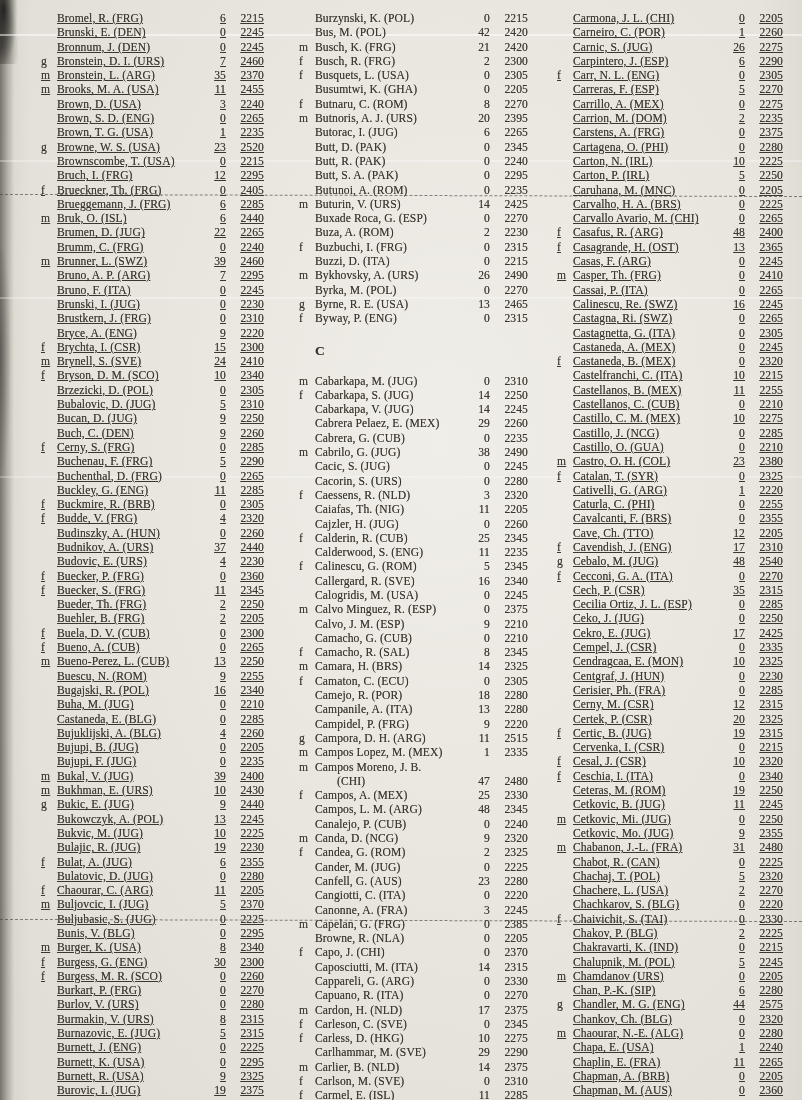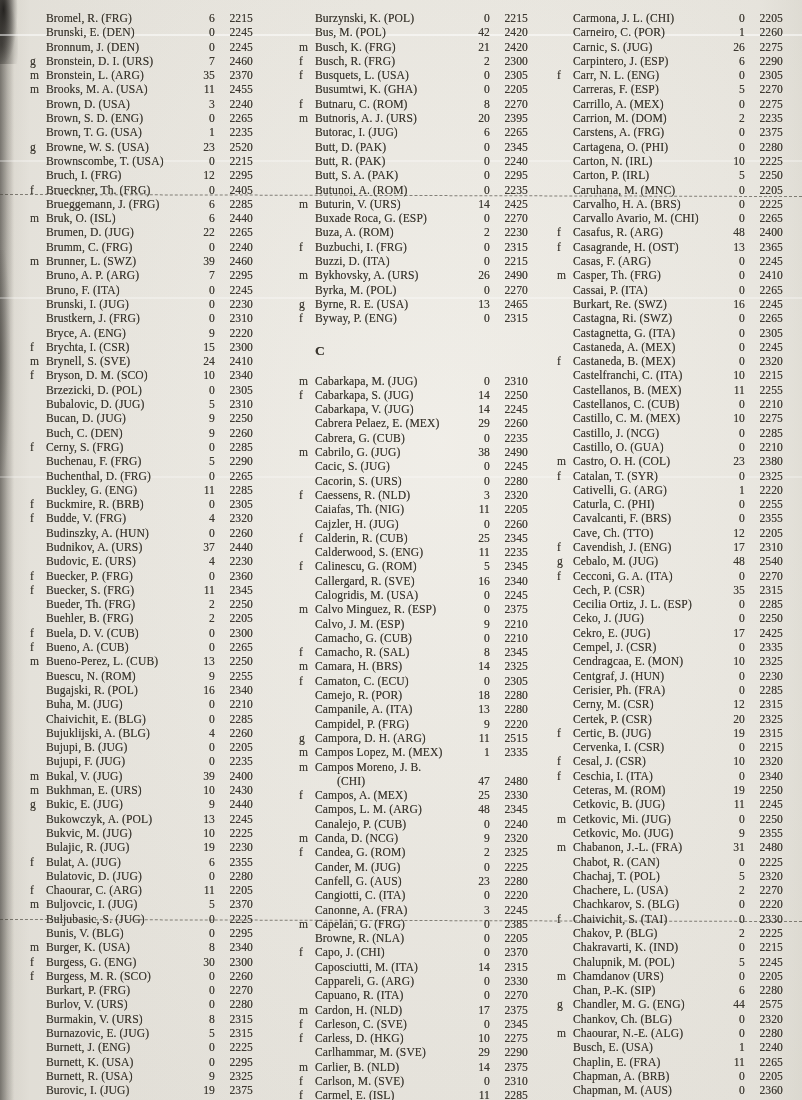--- a/index.html
+++ b/index.html
@@ -29,23 +29,23 @@
     position:absolute;left:0;top:250px;width:10px;height:220px;
     background:radial-gradient(ellipse at 0% 50%, rgba(40,38,34,0.35), rgba(40,38,34,0) 80%);
   }
   
   .streak{position:absolute;left:0;width:802px;height:2px;background:rgba(255,255,255,0.5);}
   .fold-line{
     position:absolute;left:0;width:802px;border-top:1.5px dashed rgba(74,70,62,0.65);
     transform:rotate(0.15deg);
   }
   .col{position:absolute;top:12px;}
-  .col1{left:29px;width:224px;}
+  .col1{left:40px;width:224px;text-decoration:underline;}
   .col2{left:298px;width:230px;}
-  .col3{left:556px;width:227px;}
+  .col3{left:556px;width:227px;text-decoration:underline;}
   .row{
     display:flex;align-items:baseline;height:14.3px;line-height:14.3px;
     font-size:11.6px;letter-spacing:0.1px;white-space:nowrap;
   }
   .flag{width:16px;flex:0 0 16px;text-align:left;padding-left:1px;}
   .pname{flex:1 1 auto;overflow:hidden;}
   .games{flex:0 0 30px;text-align:right;}
   .rating{flex:0 0 38px;text-align:right;}
   .row.indent .pname{padding-left:22px;}
   .row.header{height:22px;line-height:22px;}
@@ -360,21 +360,21 @@
         <span class="rating">2340</span>
       </div>
       <div class="row">
         <span class="flag"></span>
         <span class="pname">Buha, M. (JUG)</span>
         <span class="games">0</span>
         <span class="rating">2210</span>
       </div>
       <div class="row">
         <span class="flag"></span>
-        <span class="pname">Chaivichit, E. (BLG)</span>
+        <span class="pname">Castaneda, E. (BLG)</span>
         <span class="games">0</span>
         <span class="rating">2285</span>
       </div>
       <div class="row">
         <span class="flag"></span>
         <span class="pname">Bujuklijski, A. (BLG)</span>
         <span class="games">4</span>
         <span class="rating">2260</span>
       </div>
       <div class="row">
@@ -1092,21 +1092,21 @@
         <span class="rating">2410</span>
       </div>
       <div class="row">
         <span class="flag"></span>
         <span class="pname">Cassai, P. (ITA)</span>
         <span class="games">0</span>
         <span class="rating">2265</span>
       </div>
       <div class="row">
         <span class="flag"></span>
-        <span class="pname">Burkart, Re. (SWZ)</span>
+        <span class="pname">Calinescu, Re. (SWZ)</span>
         <span class="games">16</span>
         <span class="rating">2245</span>
       </div>
       <div class="row">
         <span class="flag"></span>
         <span class="pname">Castagna, Ri. (SWZ)</span>
         <span class="games">0</span>
         <span class="rating">2265</span>
       </div>
       <div class="row">
@@ -1404,21 +1404,21 @@
         <span class="rating">2320</span>
       </div>
       <div class="row">
         <span class="flag">m</span>
         <span class="pname">Chaourar, N.-E. (ALG)</span>
         <span class="games">0</span>
         <span class="rating">2280</span>
       </div>
       <div class="row">
         <span class="flag"></span>
-        <span class="pname">Busch, E. (USA)</span>
+        <span class="pname">Chapa, E. (USA)</span>
         <span class="games">1</span>
         <span class="rating">2240</span>
       </div>
       <div class="row">
         <span class="flag"></span>
         <span class="pname">Chaplin, E. (FRA)</span>
         <span class="games">11</span>
         <span class="rating">2265</span>
       </div>
       <div class="row">

